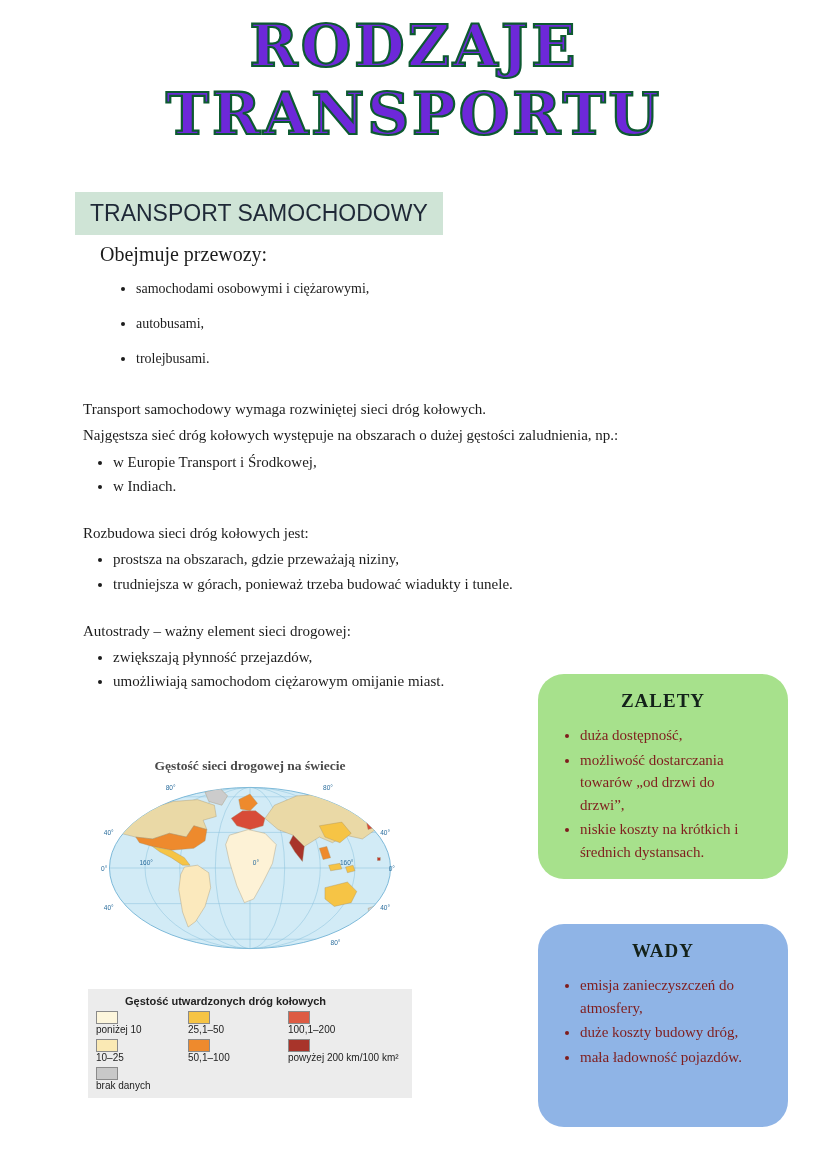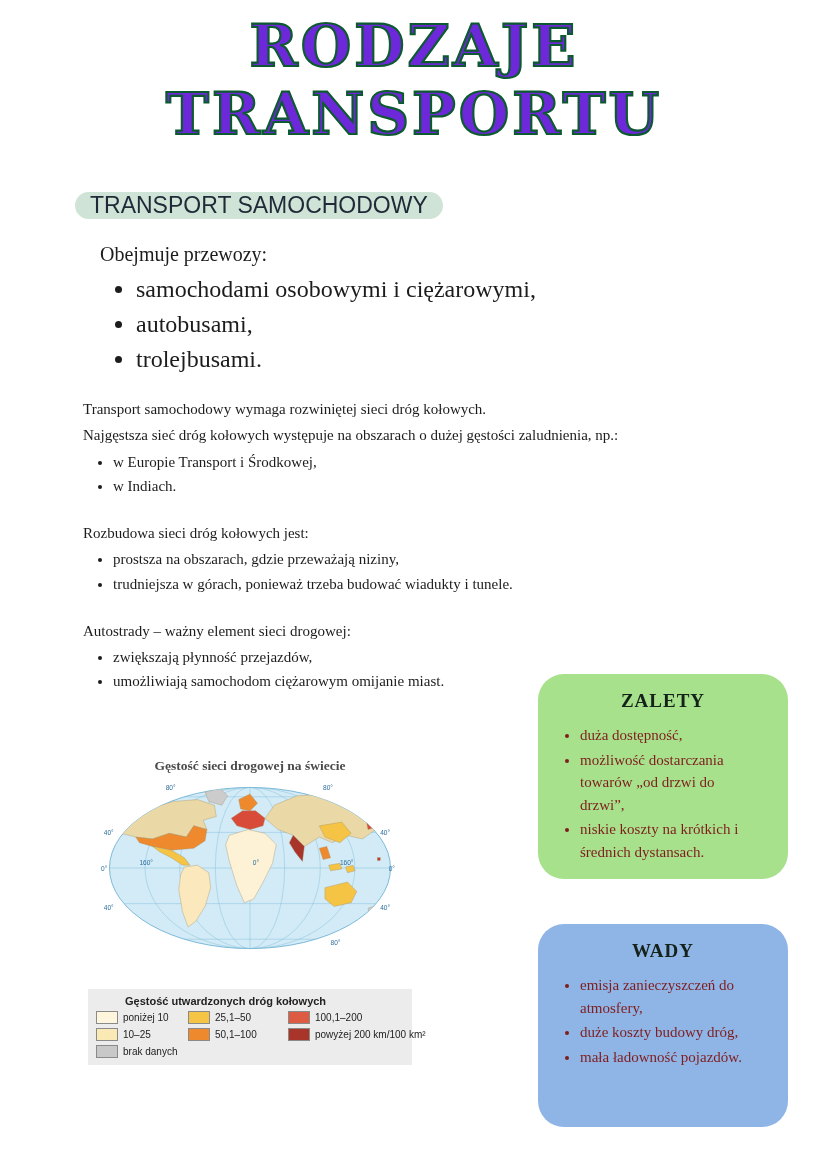--- a/index.html
+++ b/index.html
@@ -11,27 +11,27 @@
   .main-title{
     position:absolute;top:12px;left:0;width:100%;text-align:center;
     font-family:"DejaVu Serif",serif;font-weight:700;
     font-size:58px;line-height:68px;letter-spacing:3px;
     color:#6d28d9;-webkit-text-stroke:2.2px #0d5a31;
   }
   
   .section-chip{
     position:absolute;left:75px;top:192px;
     font-family:"Liberation Sans",sans-serif;font-size:23px;color:#1f2937;
-    background:#cfe4d6;border-radius:16px;padding:0 15px;
+    background:#cfe4d6;border-radius:0;padding:8px 15px;
   }
   
   .intro{position:absolute;left:100px;top:243px;width:520px;}
   .intro-lead{font-size:20px;margin-bottom:8px;}
   .intro ul{margin:0 0 0 36px;padding:0;}
-  .intro li{font-size:24px;line-height:24px;margin:11px 0;}
+  .intro li{font-size:14px;line-height:24px;margin:11px 0;}
   
   .body-text{position:absolute;left:83px;top:398px;width:650px;font-size:15px;line-height:1.55;}
   .body-text p{margin:0 0 3px 0;}
   .body-text p.gap{margin-top:24px;}
   .body-text ul{margin:1px 0 0 30px;padding:0;}
   .body-text li{margin:1px 0;}
   
   .box{
     position:absolute;left:538px;width:250px;border-radius:26px;
     padding:16px 18px 14px 18px;box-sizing:border-box;
@@ -47,21 +47,21 @@
     font-family:Liberation Serif, serif;font-weight:700;font-size:13.5px;color:#4a4a4a;
     text-align:center;margin-bottom:5px;
   }
   .map-svg{display:block;margin:0 auto;width:300px;height:178px;}
   .legend{
     margin-top:32px;background:#ececec;padding:6px 8px 7px 8px;box-sizing:border-box;width:324px;
     font-family:"Liberation Sans",sans-serif;
   }
   .legend-title{font-size:11px;font-weight:700;color:#222;margin-bottom:4px;margin-left:29px;}
   .legend-grid{display:grid;grid-template-columns:88px 96px 1fr;column-gap:4px;row-gap:4px;}
-  .legend-item{display:flex;align-items:center;white-space:nowrap;}
+  .legend-item{display:flex;white-space:nowrap;flex-direction:column;}
   .swatch{display:inline-block;width:20px;height:11px;border:1px solid #8a8a8a;margin-right:5px;flex:0 0 auto;}
   .legend-label{font-size:10px;color:#222;}
   
   .axis-label{font-family:"Liberation Sans",sans-serif;font-size:7px;fill:#2d6f9e;}
 </style>
 </head>
 <body>
 
 <div class="page">
 

